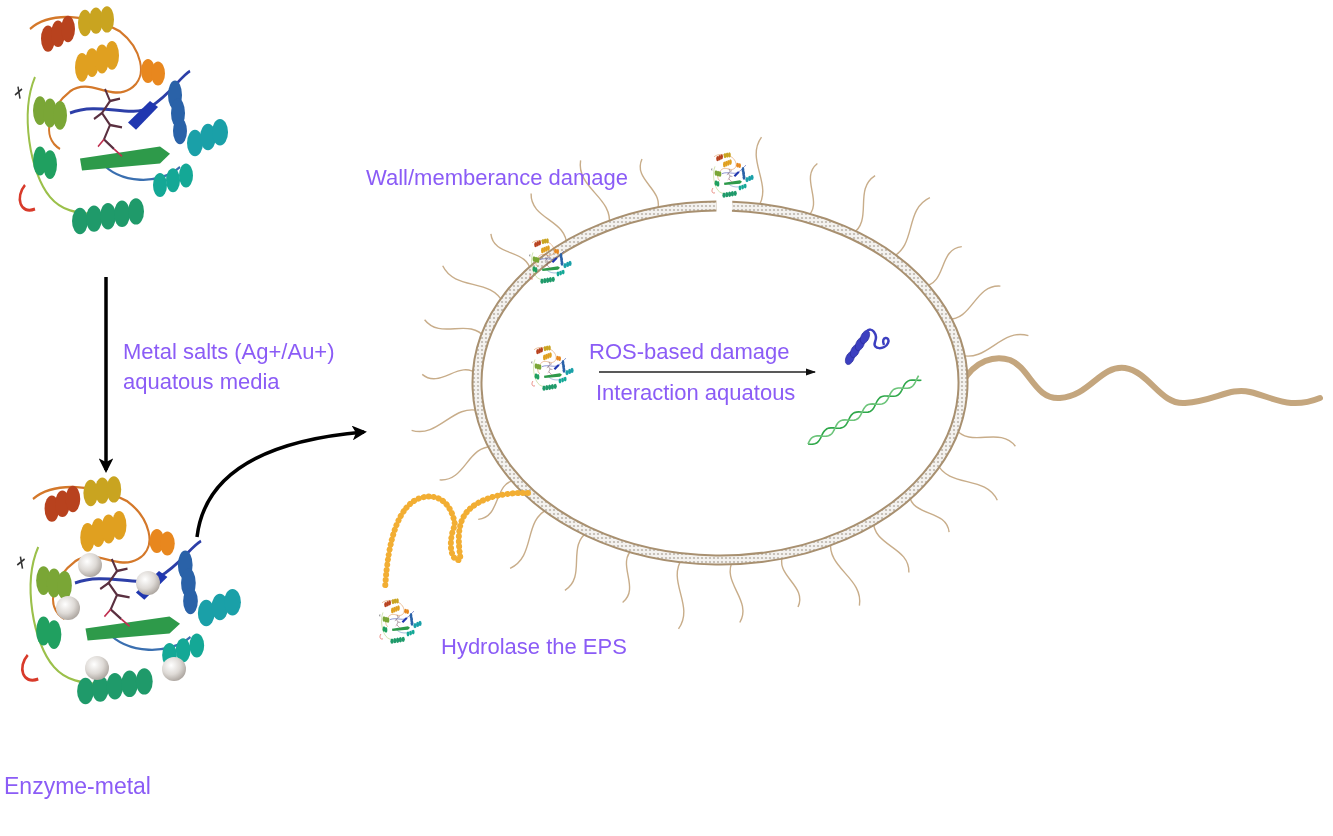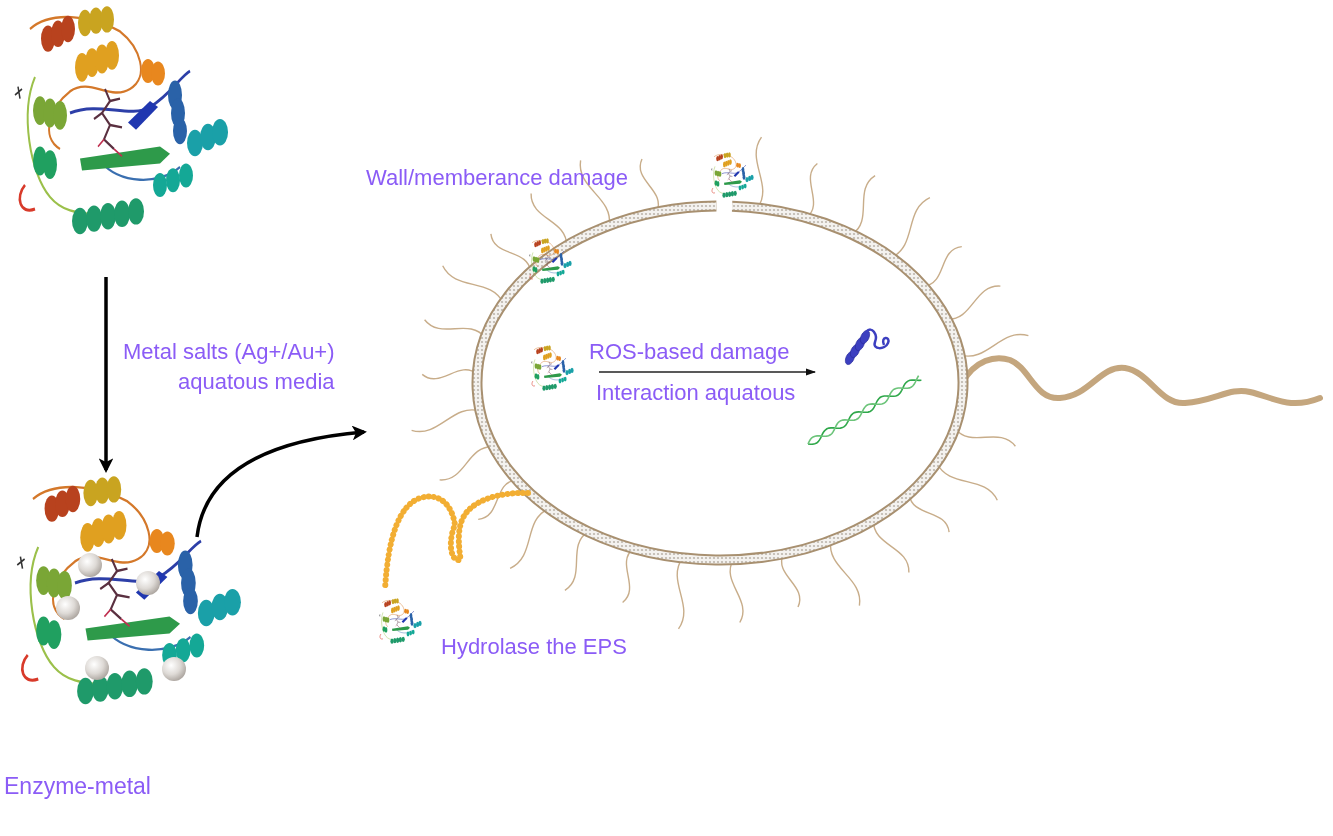--- a/index.html
+++ b/index.html
@@ -192,21 +192,21 @@
   <g id="dna-group">
       <path d="M808.0,444.0L810.4,444.2L812.7,444.1L814.8,443.8L816.7,443.0L818.2,441.7L819.5,439.9L820.7,437.9L821.7,435.7L822.7,433.5L823.9,431.6L825.3,430.0L826.9,428.8L828.8,428.1L831.0,427.9L833.3,427.9L835.8,428.1L838.2,428.2L840.4,428.1L842.5,427.6L844.2,426.7L845.7,425.3L846.9,423.4L848.0,421.3L849.0,419.1L850.1,417.0L851.3,415.1L852.8,413.6L854.5,412.6L856.5,412.1L858.7,411.9L861.1,412.0L863.5,412.2L865.9,412.3L868.1,412.1L870.1,411.4L871.7,410.4L873.2,408.8L874.3,406.9L875.4,404.7L876.4,402.5L877.5,400.4L878.8,398.7L880.3,397.3L882.1,396.5L884.2,396.0L886.5,396.0L888.9,396.1L891.3,396.3L893.6,396.3L895.8,396.0L897.7,395.2L899.3,394.0L900.6,392.3L901.7,390.3L902.8,388.1L903.8,385.9L904.9,383.9L906.3,382.3L907.9,381.1L909.8,380.3L911.9,380.0L914.3,380.1L916.7,380.2L919.1,380.4L921.4,380.3" fill="none" stroke="#2fa84a" stroke-width="1.6"></path>
       <path d="M808.0,444.0L809.0,441.8L810.2,439.8L811.5,438.1L813.1,436.9L815.0,436.2L817.1,435.9L819.5,435.9L821.9,436.1L824.3,436.2L826.6,436.1L828.6,435.7L830.4,434.8L832.0,433.5L833.2,431.7L834.3,429.6L835.4,427.4L836.4,425.2L837.6,423.3L839.0,421.8L840.7,420.7L842.7,420.1L844.9,419.9L847.2,420.0L849.7,420.2L852.0,420.3L854.3,420.1L856.3,419.5L858.0,418.5L859.4,417.0L860.6,415.2L861.7,413.0L862.7,410.8L863.8,408.7L865.1,406.9L866.5,405.5L868.3,404.5L870.4,404.1L872.6,403.9L875.0,404.1L877.4,404.3L879.8,404.3L881.9,404.0L883.9,403.3L885.5,402.2L886.9,400.6L888.0,398.6L889.1,396.4L890.1,394.2L891.2,392.2L892.5,390.5L894.1,389.2L895.9,388.4L898.1,388.0L900.4,388.0L902.8,388.2L905.2,388.3L907.5,388.3L909.6,387.9L911.4,387.1L913.0,385.8L914.3,384.1L915.4,382.0L916.4,379.8L917.5,377.7L918.6,375.7" fill="none" stroke="#6cc47a" stroke-width="1.6"></path>
     </g>
 
   </svg>
 <div></div>
 
 <div class="label" style="left:123px; top:322px;margin-top:16px;">
   <div>Metal salts (Ag+/Au+)</div>
-  <div style="margin-top:2px;text-align:right;">aquatous media</div>
+  <div style="margin-top:2px;">aquatous media</div>
 </div>
 
 <div class="label big" style="left:4px; top:771px;">
   <div>Enzyme-metal</div>
 </div>
 
 <div class="label" style="left:366px; top:164px;">Wall/memberance damage</div>
 <div class="label" style="left:589px; top:338px;text-align:center;">ROS-based damage</div>
 <div class="label" style="left:596px; top:379px;">Interaction aquatous</div>
 <div class="label" style="left:441px; top:633px;">Hydrolase the EPS</div>

